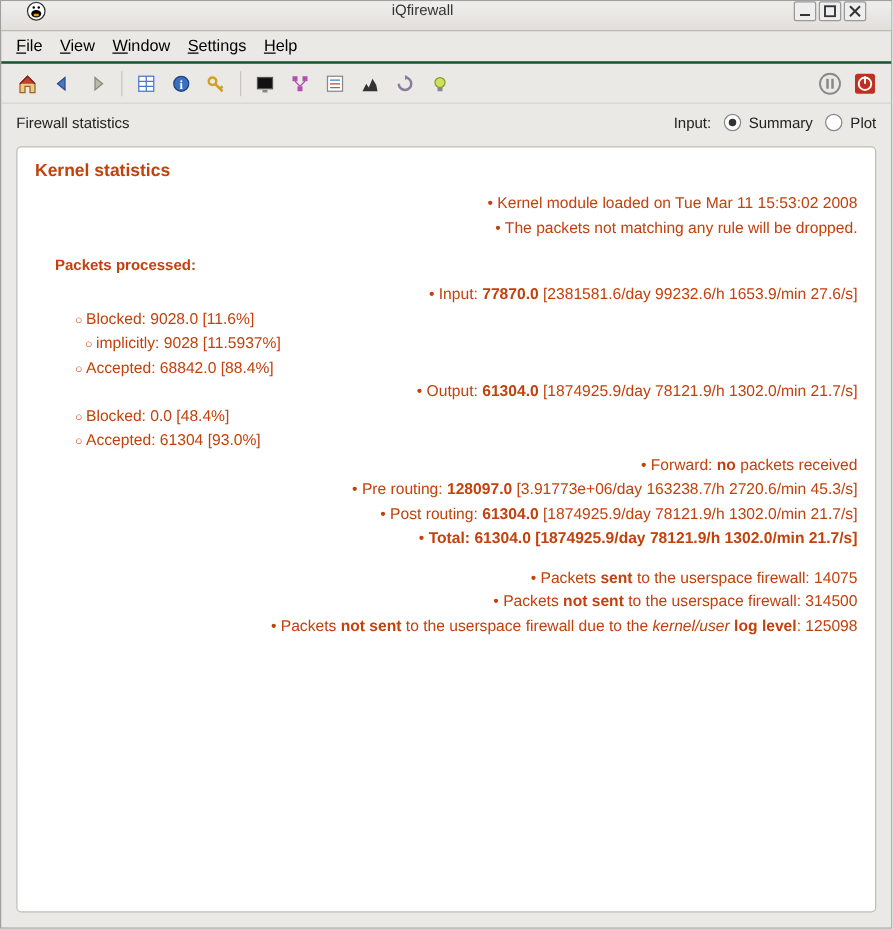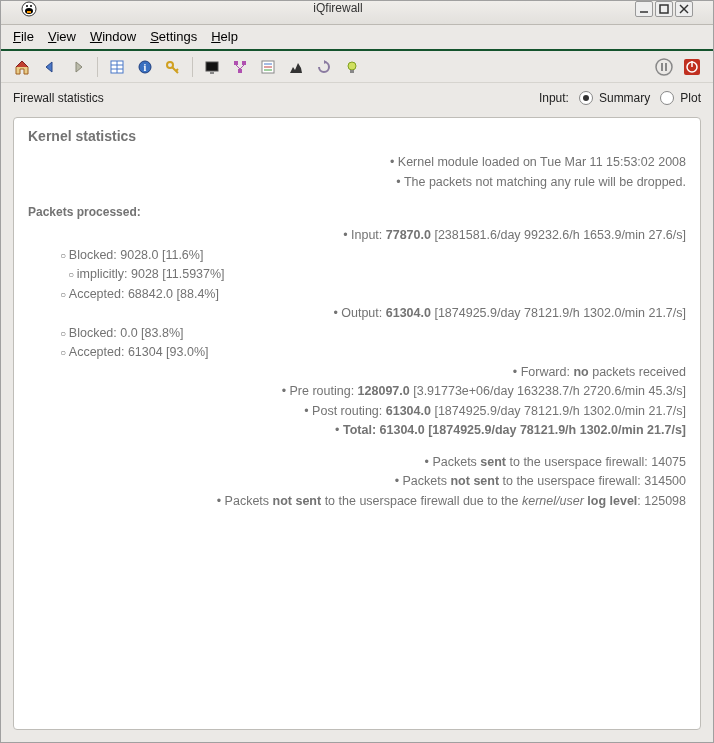--- a/index.html
+++ b/index.html
@@ -15,30 +15,30 @@
 .menuitem .ul { text-decoration: underline; }
 .toolbar { display: flex; align-items: center; padding: 4px 10px; gap: 6px; border-bottom: 1px solid #d6d4cf; height: 32px; }
 .tbtn { width: 22px; height: 22px; display: flex; align-items: center; justify-content: center; cursor: pointer; border-radius: 2px; }
 .tsep { width: 1px; height: 20px; background: #c8c5bf; margin: 0 2px; }
 .toolbar-spacer { flex: 1; }
 .viewrow { display: flex; align-items: flex-end; padding: 6px 12px; height: 28px; }
 .viewlabel { font-size: 12px; color: #222; }
 .vspacer { flex: 1; }
 .radio { width: 14px; height: 14px; border: 1px solid #888; border-radius: 50%; background: #fff; display: inline-flex; align-items: center; justify-content: center; margin: 0 6px 0 10px; cursor: pointer; }
 .radio.checked::after { content: ""; width: 6px; height: 6px; border-radius: 50%; background: #333; }
-.content { flex: 1; margin: 6px 12px 12px 12px; background: #fff; border: 1px solid #bfbdb8; border-radius: 4px; padding: 10px 14px; overflow: auto; color: #737373; }
+.content { flex: 1; margin: 6px 12px 12px 12px; background: #fff; border: 1px solid #bfbdb8; border-radius: 4px; padding: 10px 14px; overflow: auto; color: #c2410c; }
 .content h3 { font-size: 14px; font-weight: bold; margin-bottom: 10px; }
 .content ul { list-style: none; }
 .content ul.b1 > li::before { content: "• "; }
 .content ul.b1 { margin-left: 24px; text-align: right; }
 .content ul.b2 { margin-left: 32px; }
 .content ul.b2 > li::before { content: "○ "; font-size: 10px; }
 .content ul.b3 { margin-left: 40px; }
 .content ul.b3 > li::before { content: "○ "; font-size: 10px; }
-.content p.subhead { font-weight: bold; margin: 14px 0 8px 0; font-size: 12px; }
+.content p.subhead { font-weight: bold; margin: 14px 0 8px 16px; font-size: 12px; }
 .content li { margin: 2px 0; font-size: 12.5px; line-height: 1.4; }
 .content .sep { height: 10px; }
 b { font-weight: bold; }
 i { font-style: italic; }
 svg { display: block; }
 </style>
 </head>
 <body>
 
 <div class="window">
@@ -203,21 +203,21 @@
     <ul class="b3">
       <li>implicitly: 9028 [11.5937%]</li>
     </ul>
     <ul class="b2">
       <li>Accepted: 68842.0 [88.4%]</li>
     </ul>
     <ul class="b1">
       <li><span>Output: </span><b>61304.0</b><span> [1874925.9/day 78121.9/h 1302.0/min 21.7/s]</span></li>
     </ul>
     <ul class="b2">
-      <li>Blocked: 0.0 [83.8%]</li>
+      <li>Blocked: 0.0 [48.4%]</li>
       <li>Accepted: 61304 [93.0%]</li>
     </ul>
     <ul class="b1">
       <li><span>Forward: </span><b>no</b><span> packets received</span></li>
       <li><span>Pre routing: </span><b>128097.0</b><span> [3.91773e+06/day 163238.7/h 2720.6/min 45.3/s]</span></li>
       <li><span>Post routing: </span><b>61304.0</b><span> [1874925.9/day 78121.9/h 1302.0/min 21.7/s]</span></li>
       <li><b>Total: 61304.0 [1874925.9/day 78121.9/h 1302.0/min 21.7/s]</b></li>
     </ul>
     <div class="sep"></div>
     <ul class="b1">

